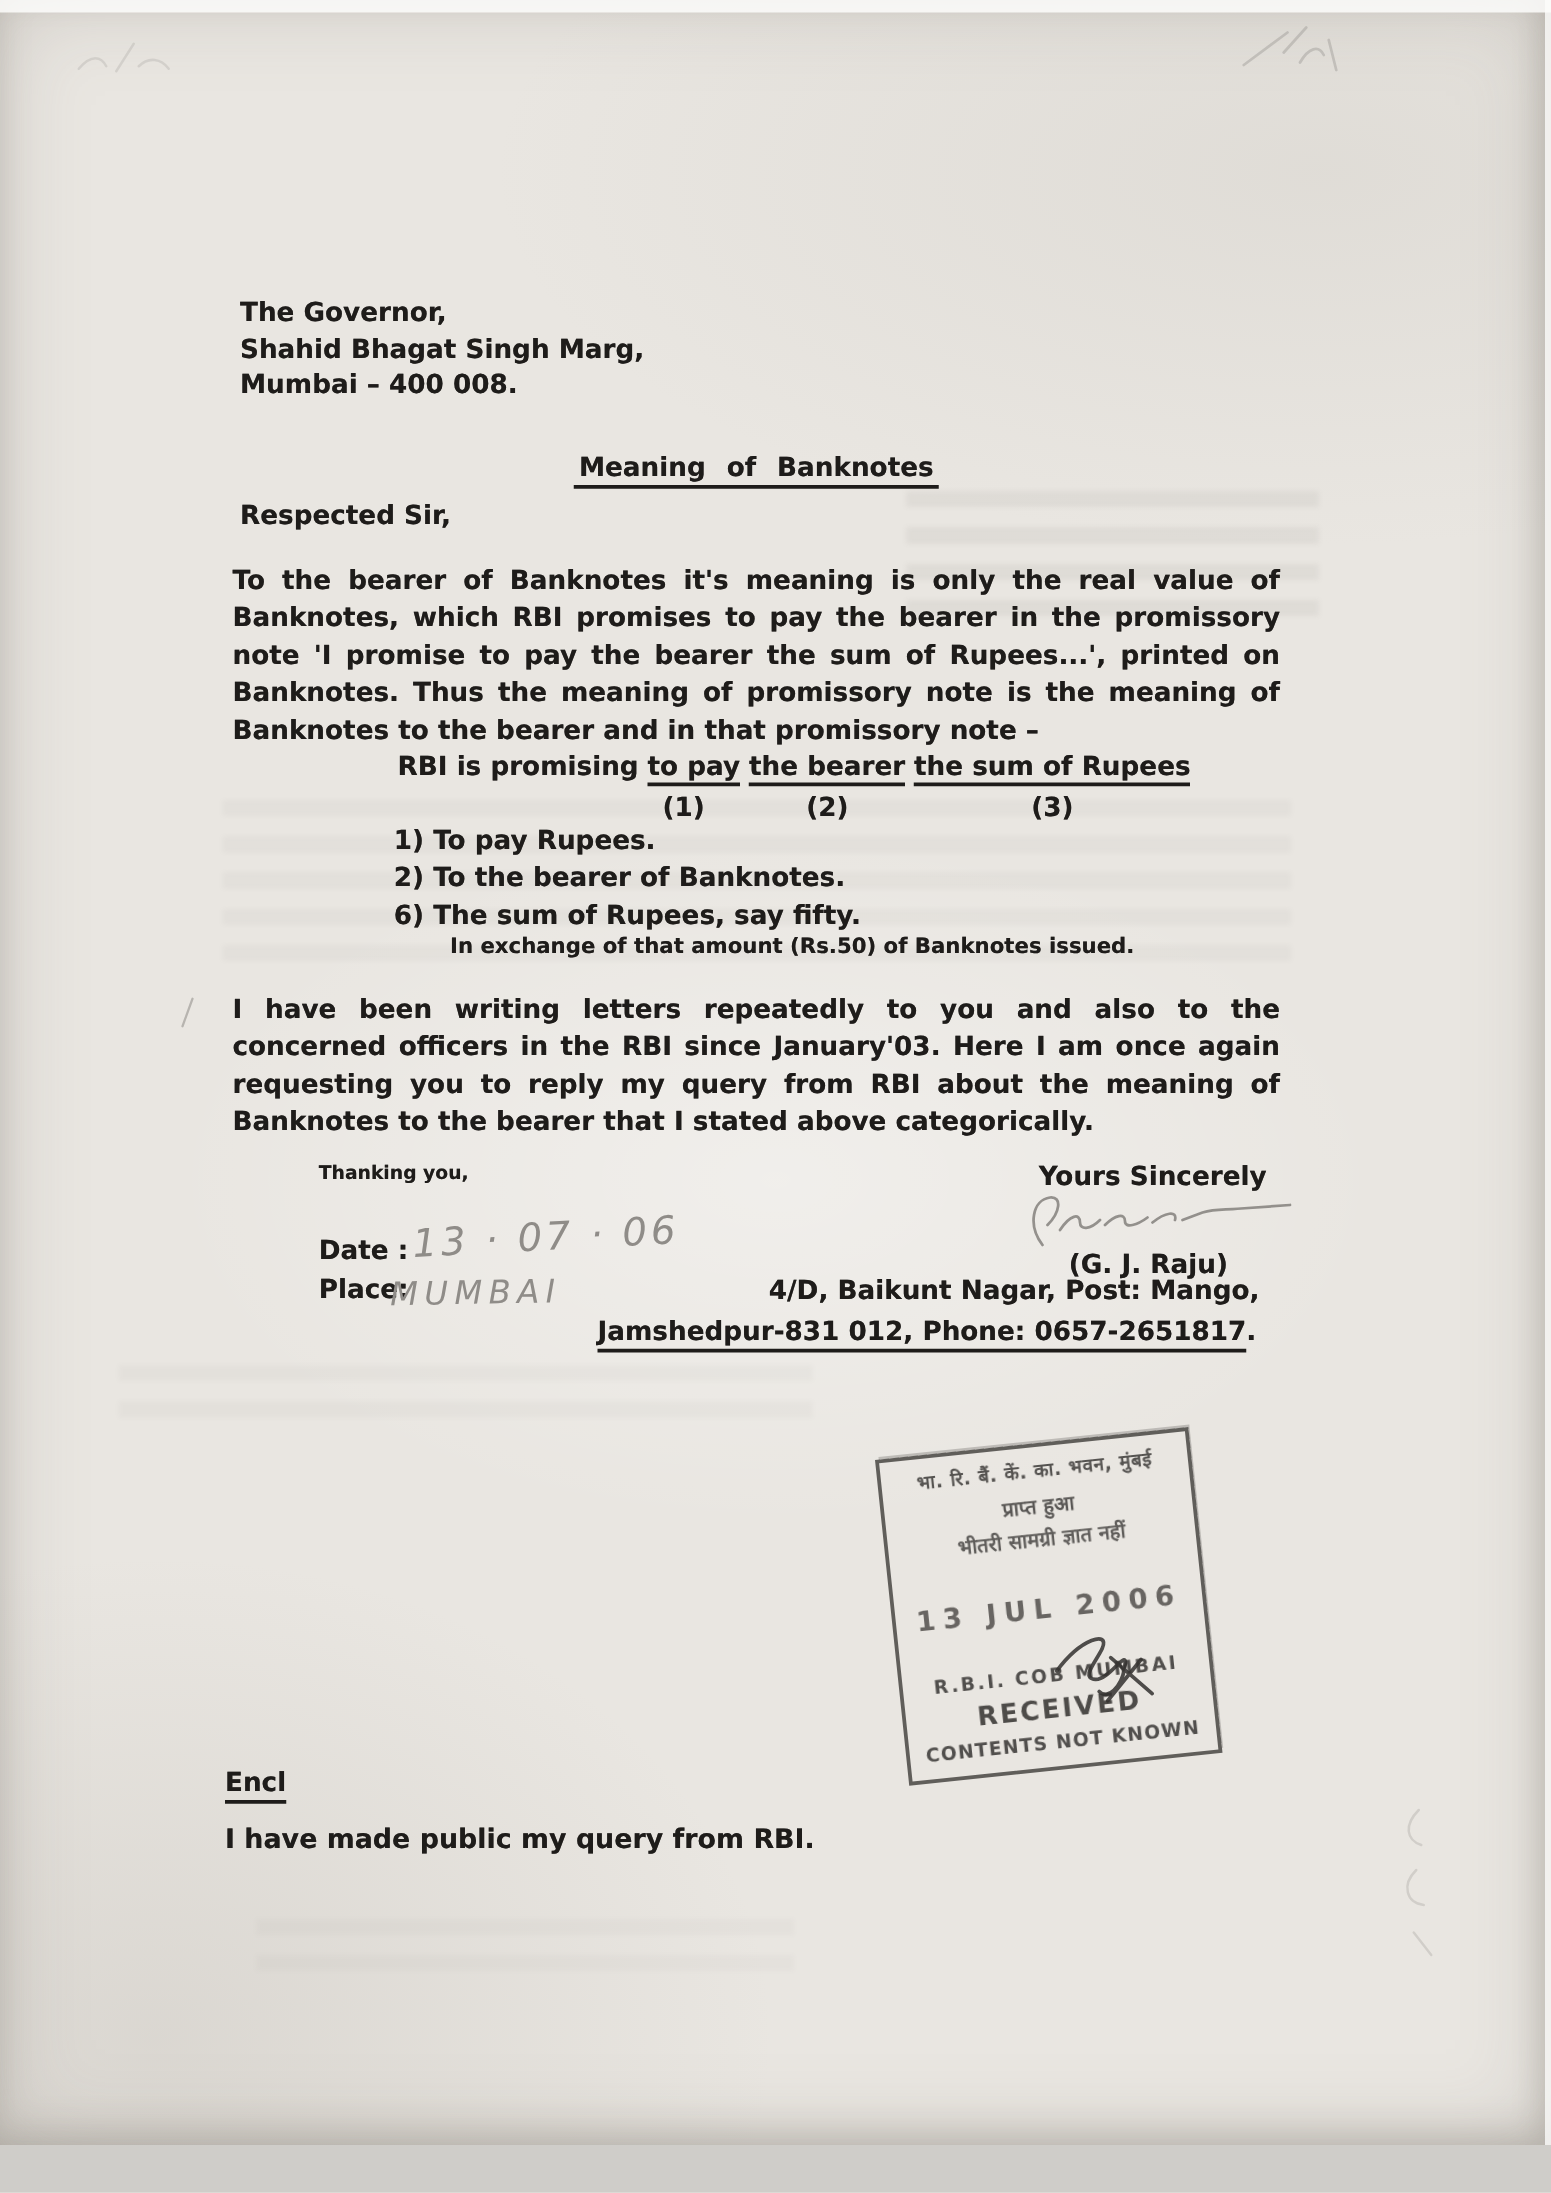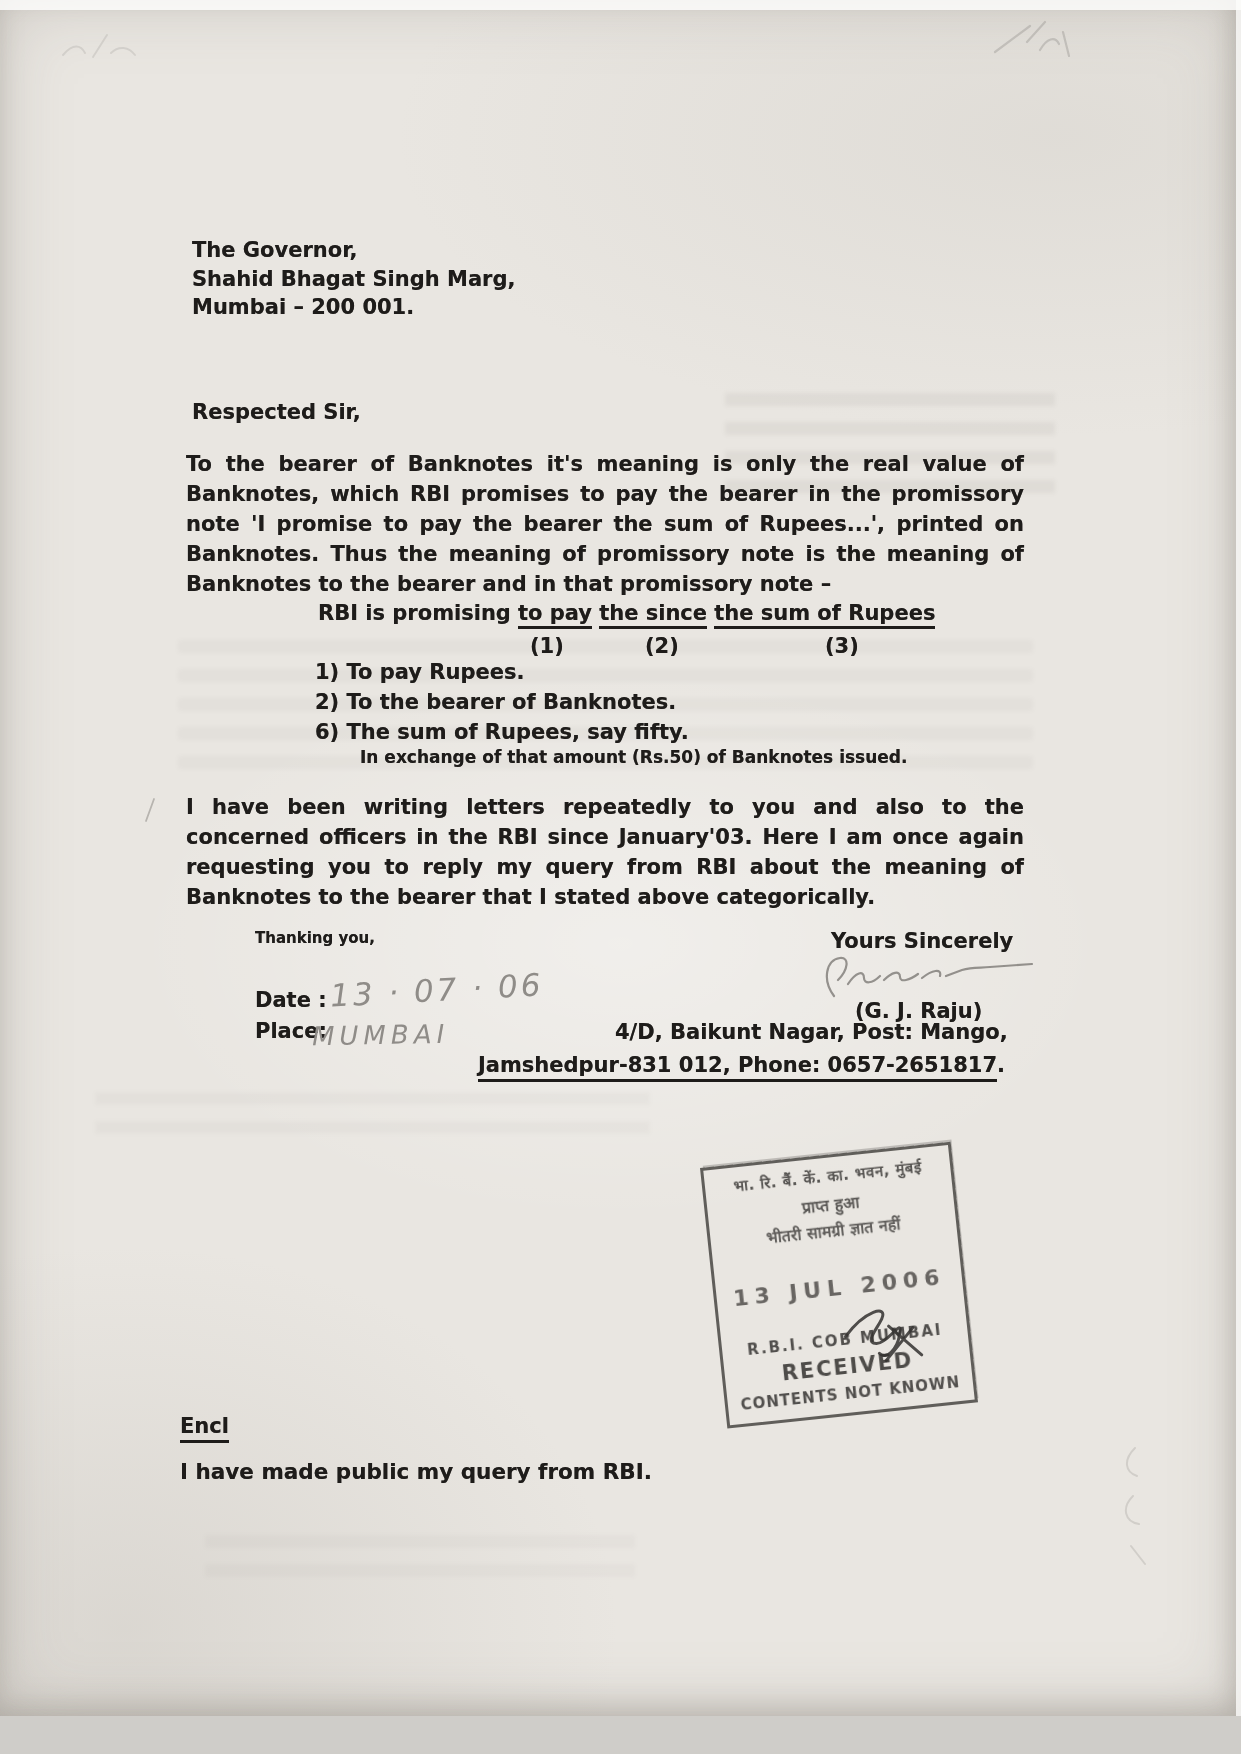--- a/index.html
+++ b/index.html
@@ -109,30 +109,33 @@
     <path d="M30,10 C18,22 20,34 32,38 M28,58 C16,70 20,84 34,86 M26,108 L40,126" stroke="#9b9894" stroke-width="2" fill="none" stroke-linecap="round"></path>
   </svg>
   <svg class="micro-slash" width="14" height="28" viewBox="0 0 14 28">
     <path d="M11,3 L3,25" stroke="#8f8c88" stroke-width="1.8" fill="none" stroke-linecap="round"></path>
   </svg>
   <div class="corner-bl"></div>
 
   <div class="txt addr">
     <div>The Governor,</div>
     <div>Shahid Bhagat Singh Marg,</div>
-    <div>Mumbai – 200 001.</div>
+    <div>Mumbai – 400 008.</div>
   </div>
 
+  <div class="txt subject-wrap">
+    <span class="subject">Meaning of Banknotes</span>
+  </div>
 
   <div class="txt salutation">Respected Sir,</div>
 
   <div class="txt para para1">To the bearer of Banknotes it's meaning is only the real value of Banknotes, which RBI promises to pay the bearer in the promissory note 'I promise to pay the bearer the sum of Rupees...', printed on Banknotes. Thus the meaning of promissory note is the meaning of Banknotes to the bearer and in that promissory note –</div>
 
   <div class="txt promise">
-    <span>RBI is promising</span><span class="useg">to pay</span><span class="useg">the since</span><span class="useg">the sum of Rupees</span>
+    <span>RBI is promising</span><span class="useg">to pay</span><span class="useg">the bearer</span><span class="useg">the sum of Rupees</span>
   </div>
   <div class="txt markers">
     <span class="m1">(1)</span>
     <span class="m2">(2)</span>
     <span class="m3">(3)</span>
   </div>
 
   <div class="txt plist">
     <div>1) To pay Rupees.</div>
     <div>2) To the bearer of Banknotes.</div>

